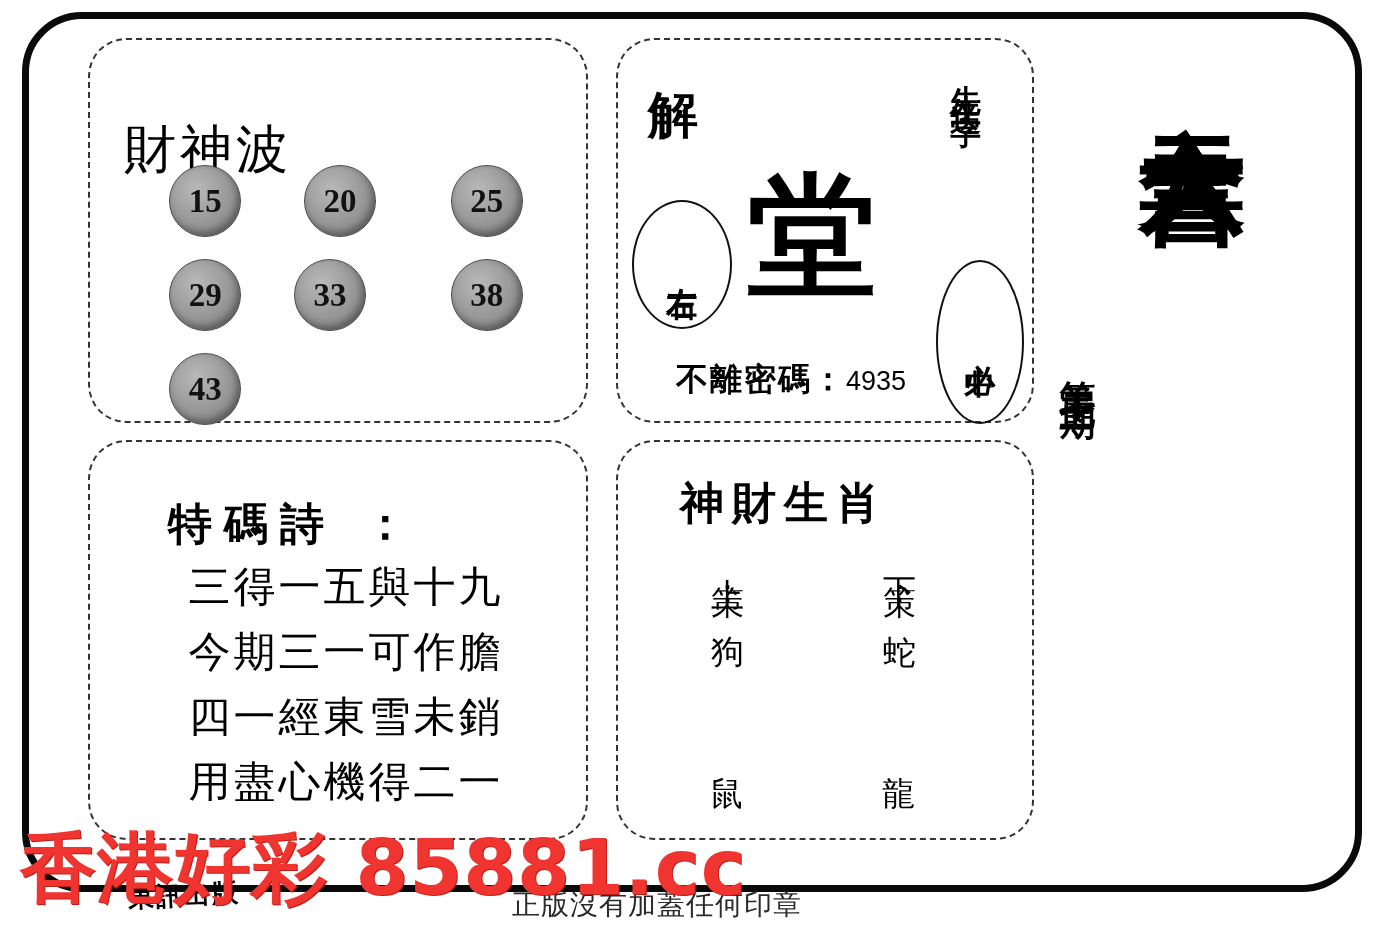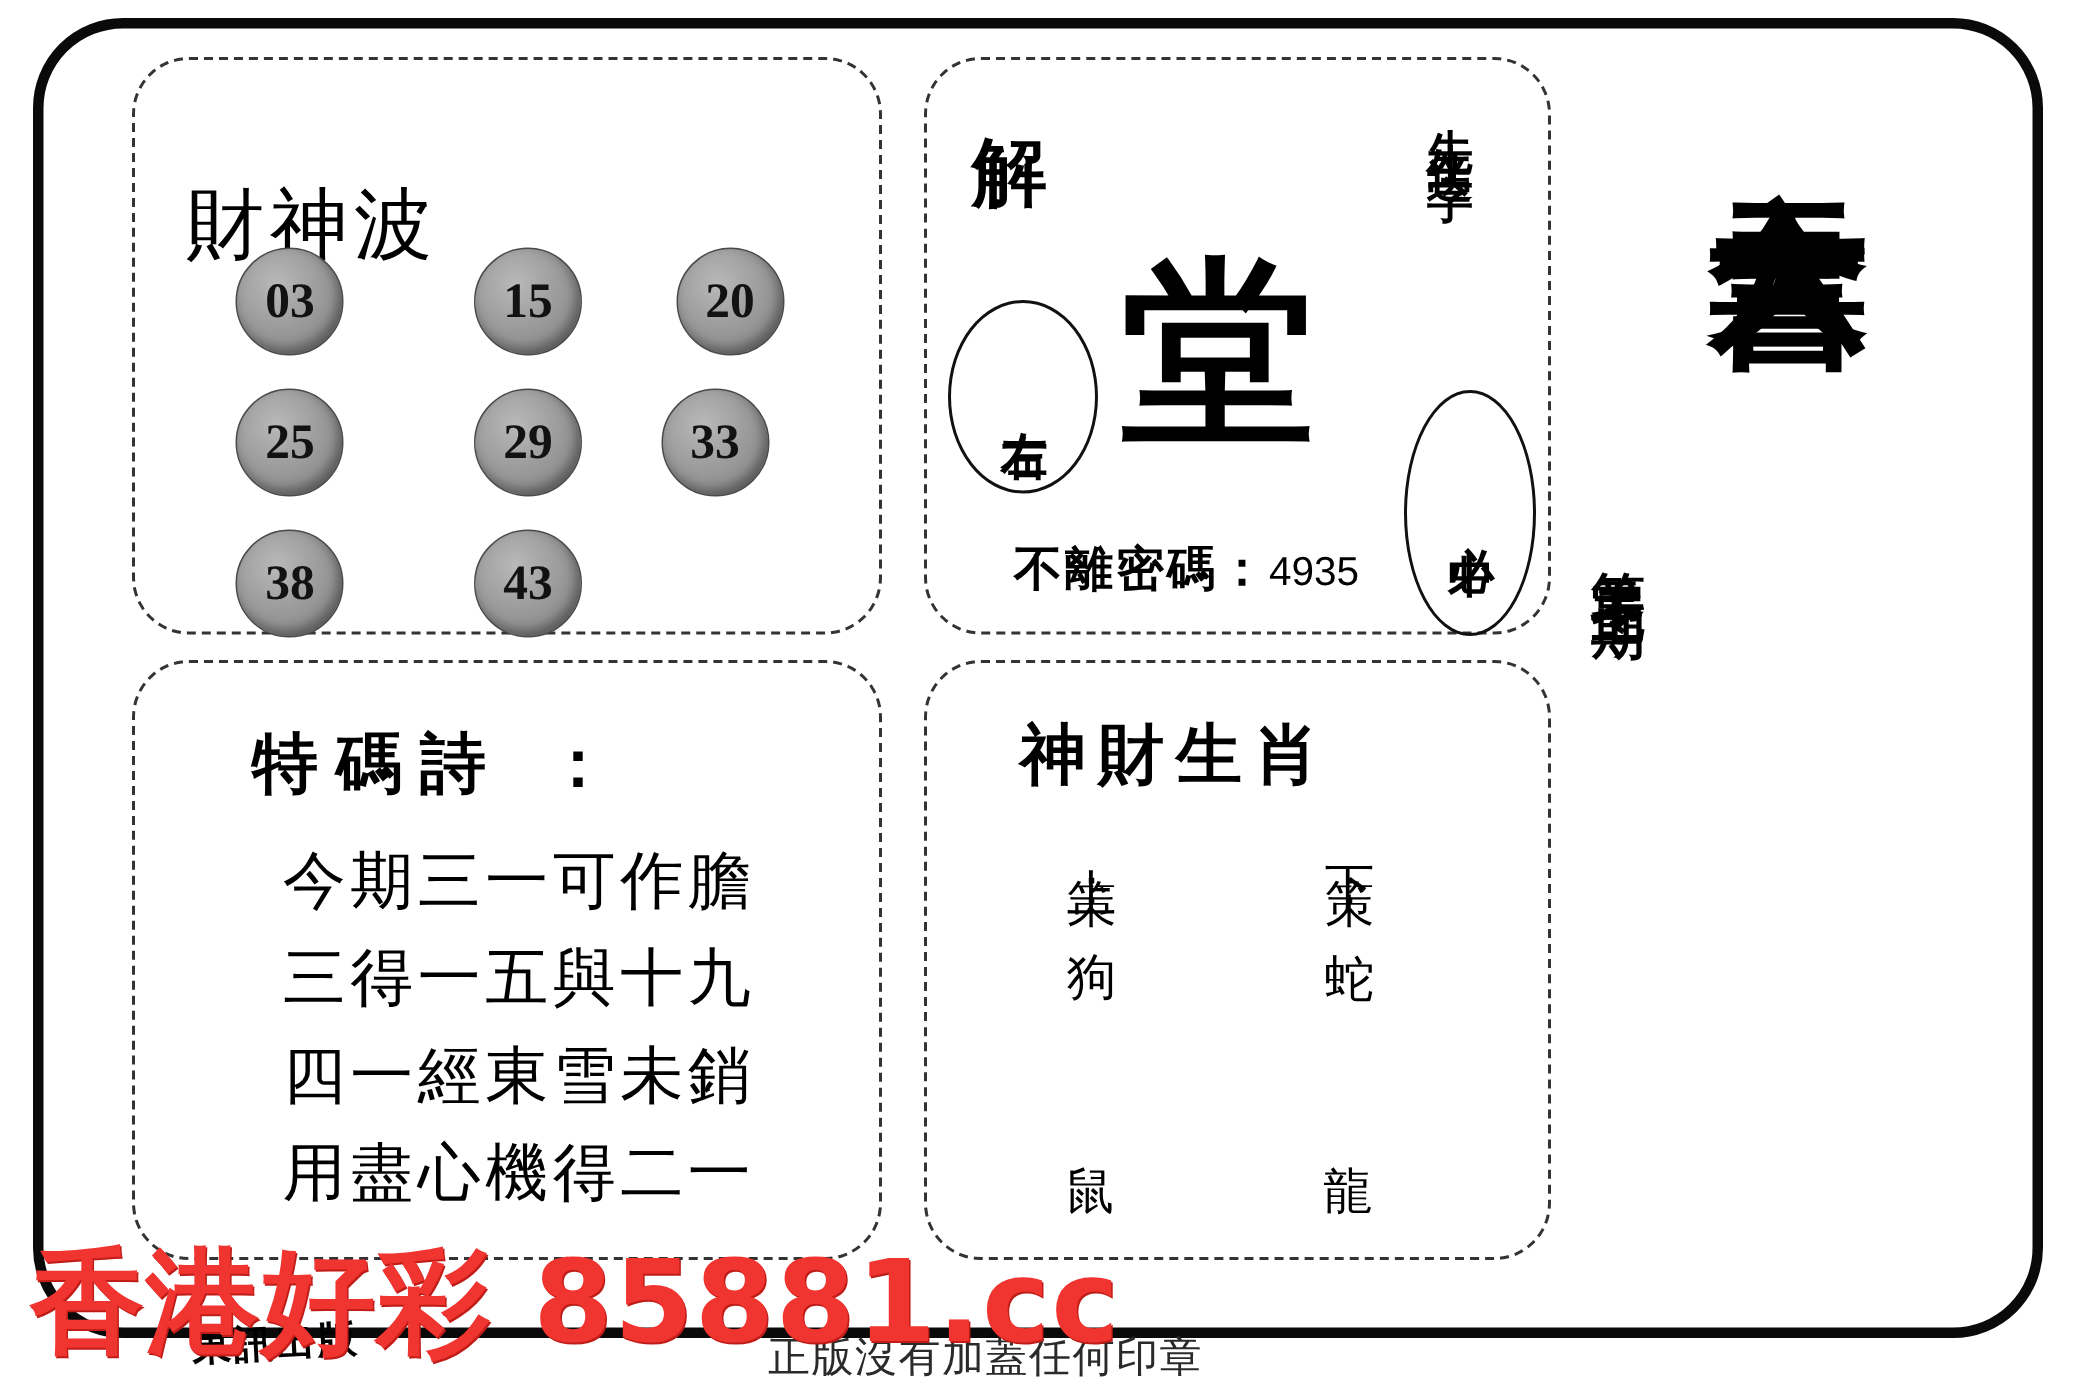--- a/index.html
+++ b/index.html
@@ -169,21 +169,21 @@
     font-size: 27px;
     font-weight: normal;
     font-family: Liberation Sans, sans-serif;
     letter-spacing: 0;
   }
 
   
   .poem-title {
     position: absolute;
     left: 78px;
-    top: 38px;
+    top: 53px;
     font-size: 44px;
     font-weight: bold;
     letter-spacing: 12px;
     white-space: nowrap;
   }
   .poem-lines {
     position: absolute;
     left: 46px;
     top: 112px;
     width: 420px;
@@ -282,21 +282,20 @@
   }
 </style>
 </head>
 <body>
 
 <div class="outer-frame"></div>
 
 <div class="panel" id="panel-cai">
   <div class="panel-title-cai">財神波</div>
   <div class="ball-grid">
-    <div class="ball">03</div>
     <div class="ball shift-right">15</div>
     <div class="ball">20</div>
     <div class="ball">25</div>
     <div class="ball shift-right">29</div>
     <div class="ball shift-left">33</div>
     <div class="ball">38</div>
     <div class="ball shift-right">43</div>
   </div>
 </div>
 
@@ -307,22 +306,22 @@
   <div class="vertical-head">先生送字</div>
   <div class="ellipse" id="ellipse-bizhong">必中</div>
   <div class="code-line">
     <span>不離密碼：</span><span class="code-num">4935</span>
   </div>
 </div>
 
 <div class="panel" id="panel-poem">
   <div class="poem-title">特碼詩 ：</div>
   <div class="poem-lines">
+    <div class="poem-line">三得一五與十九</div>
     <div class="poem-line">今期三一可作膽</div>
-    <div class="poem-line">三得一五與十九</div>
     <div class="poem-line">四一經東雪未銷</div>
     <div class="poem-line">用盡心機得二一</div>
   </div>
 </div>
 
 <div class="panel" id="panel-zodiac">
   <div class="zodiac-title">神財生肖</div>
   <div class="zodiac-col" id="zodiac-col-shang">上策：狗</div>
   <div class="zodiac-col" id="zodiac-col-xia">下策：蛇</div>
   <div class="zodiac-extra" id="zodiac-extra-shang">鼠</div>

